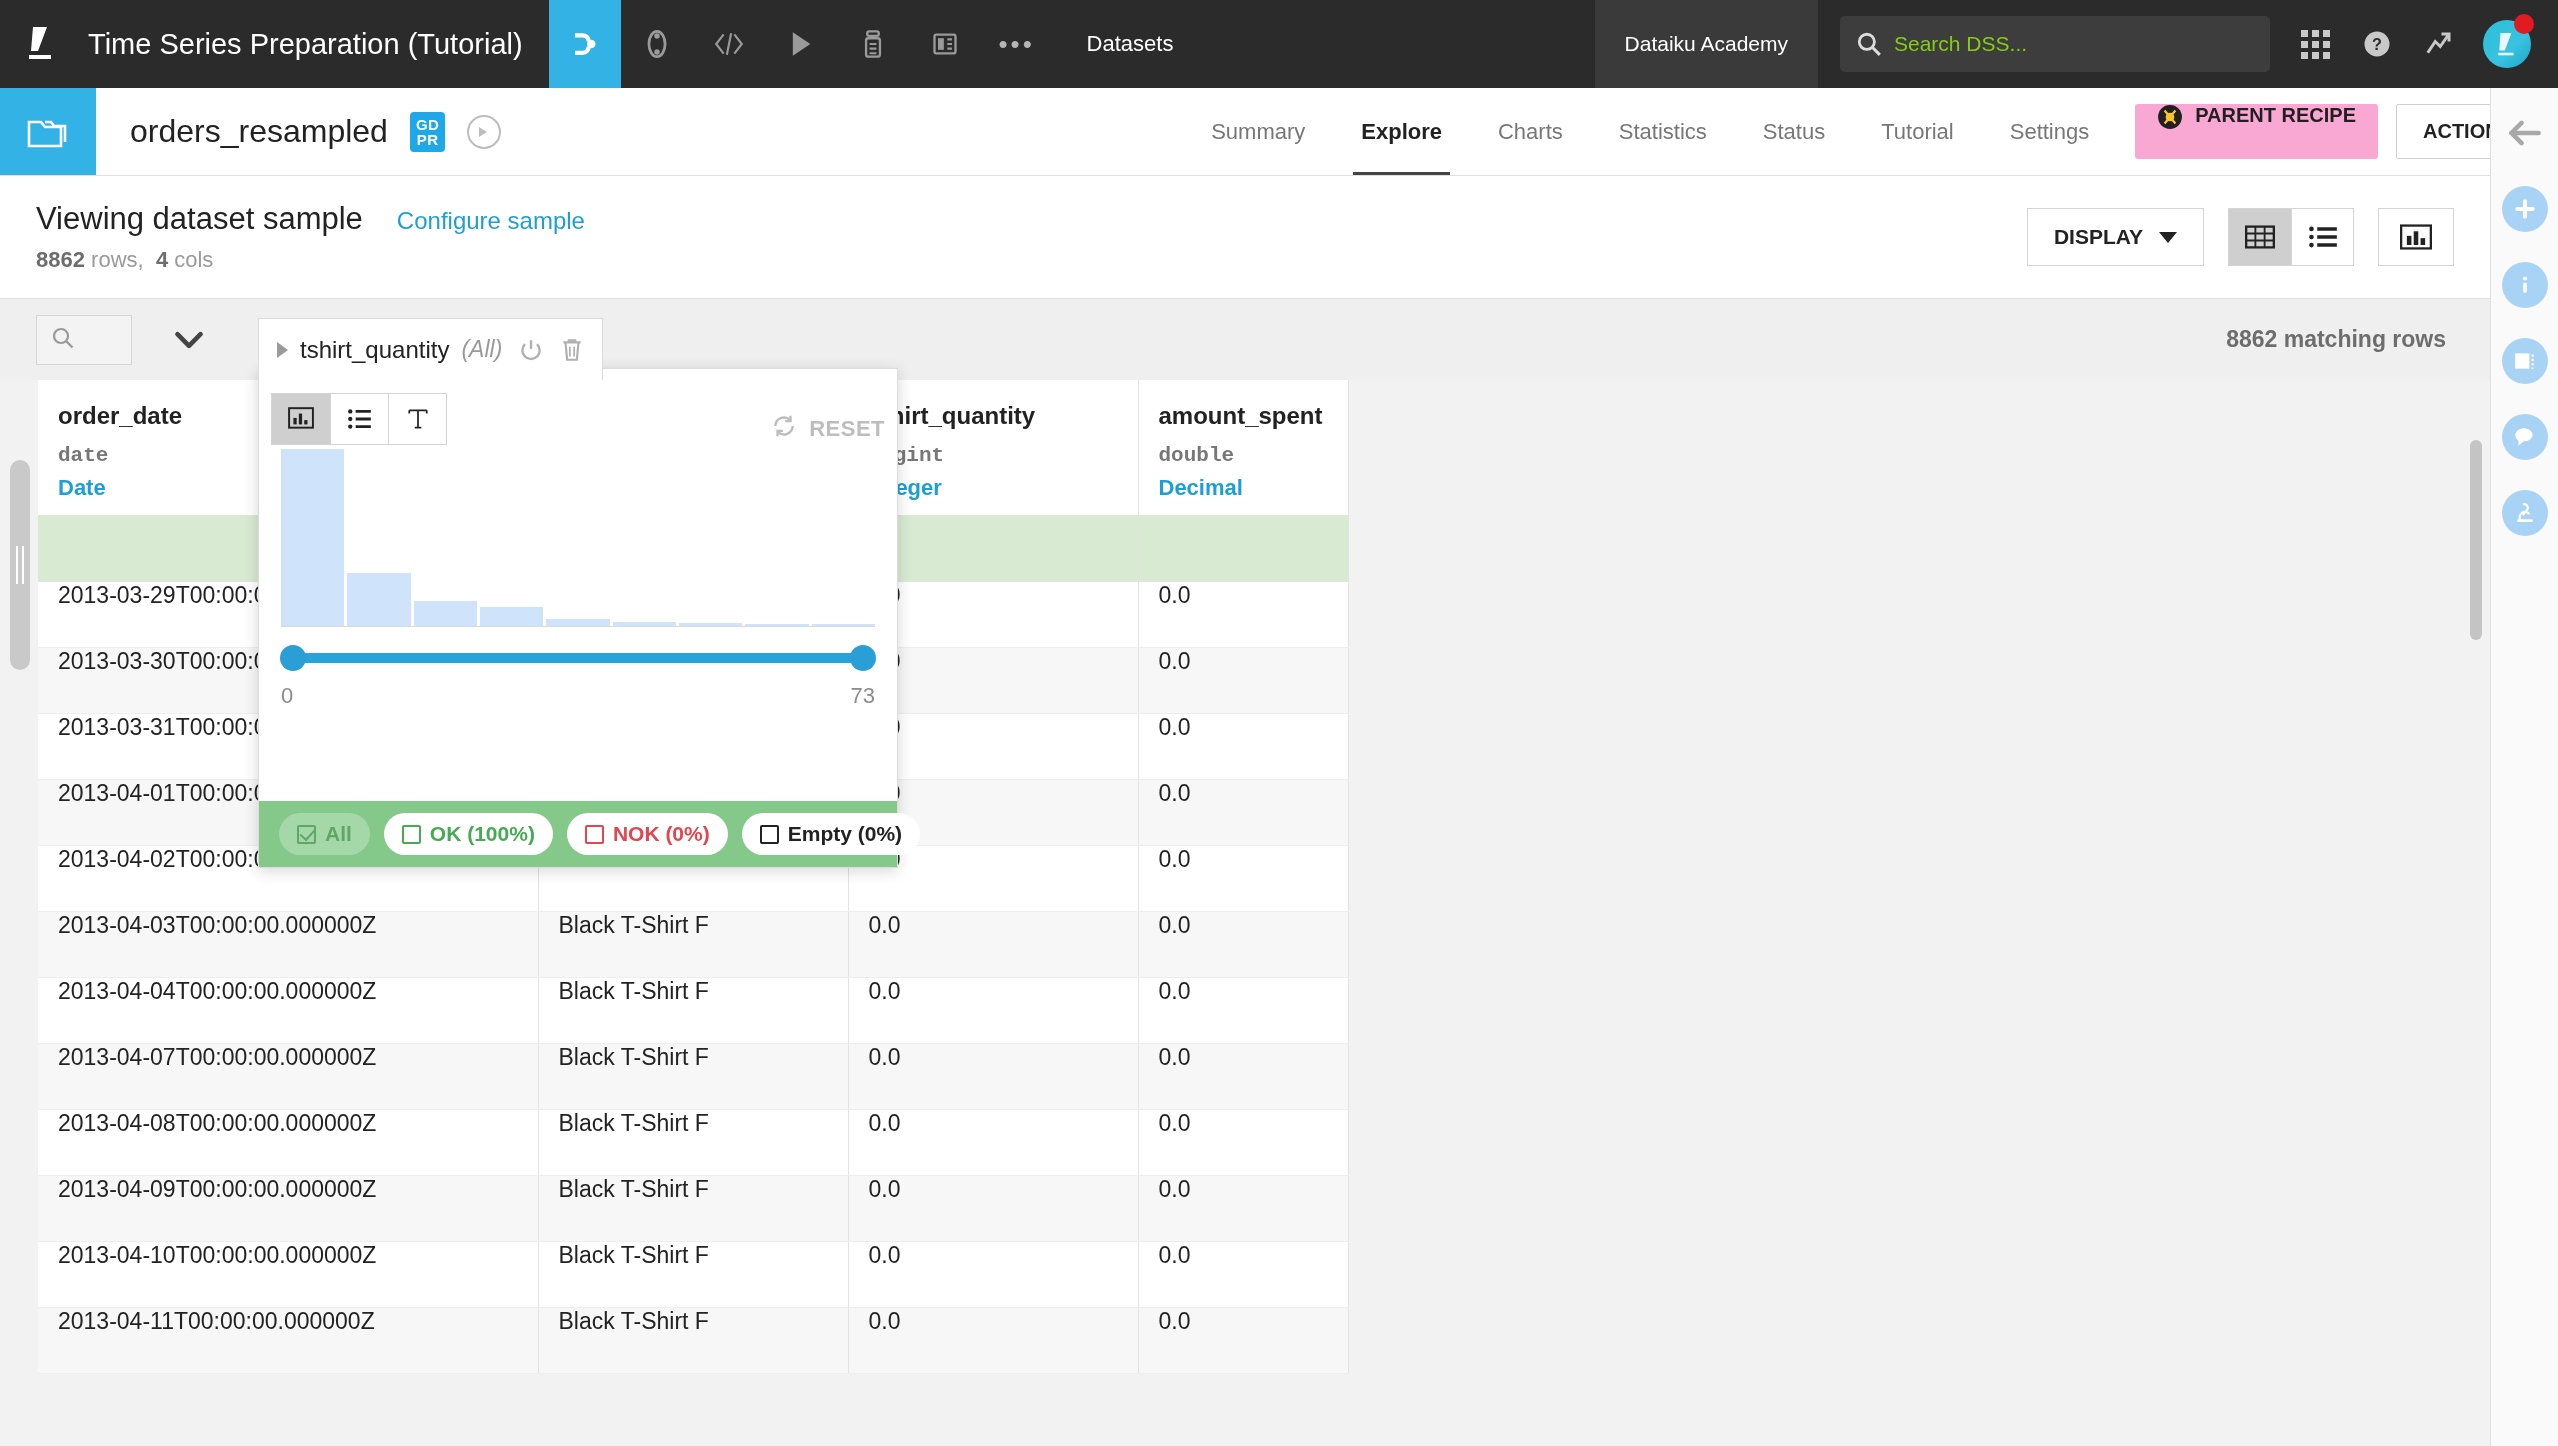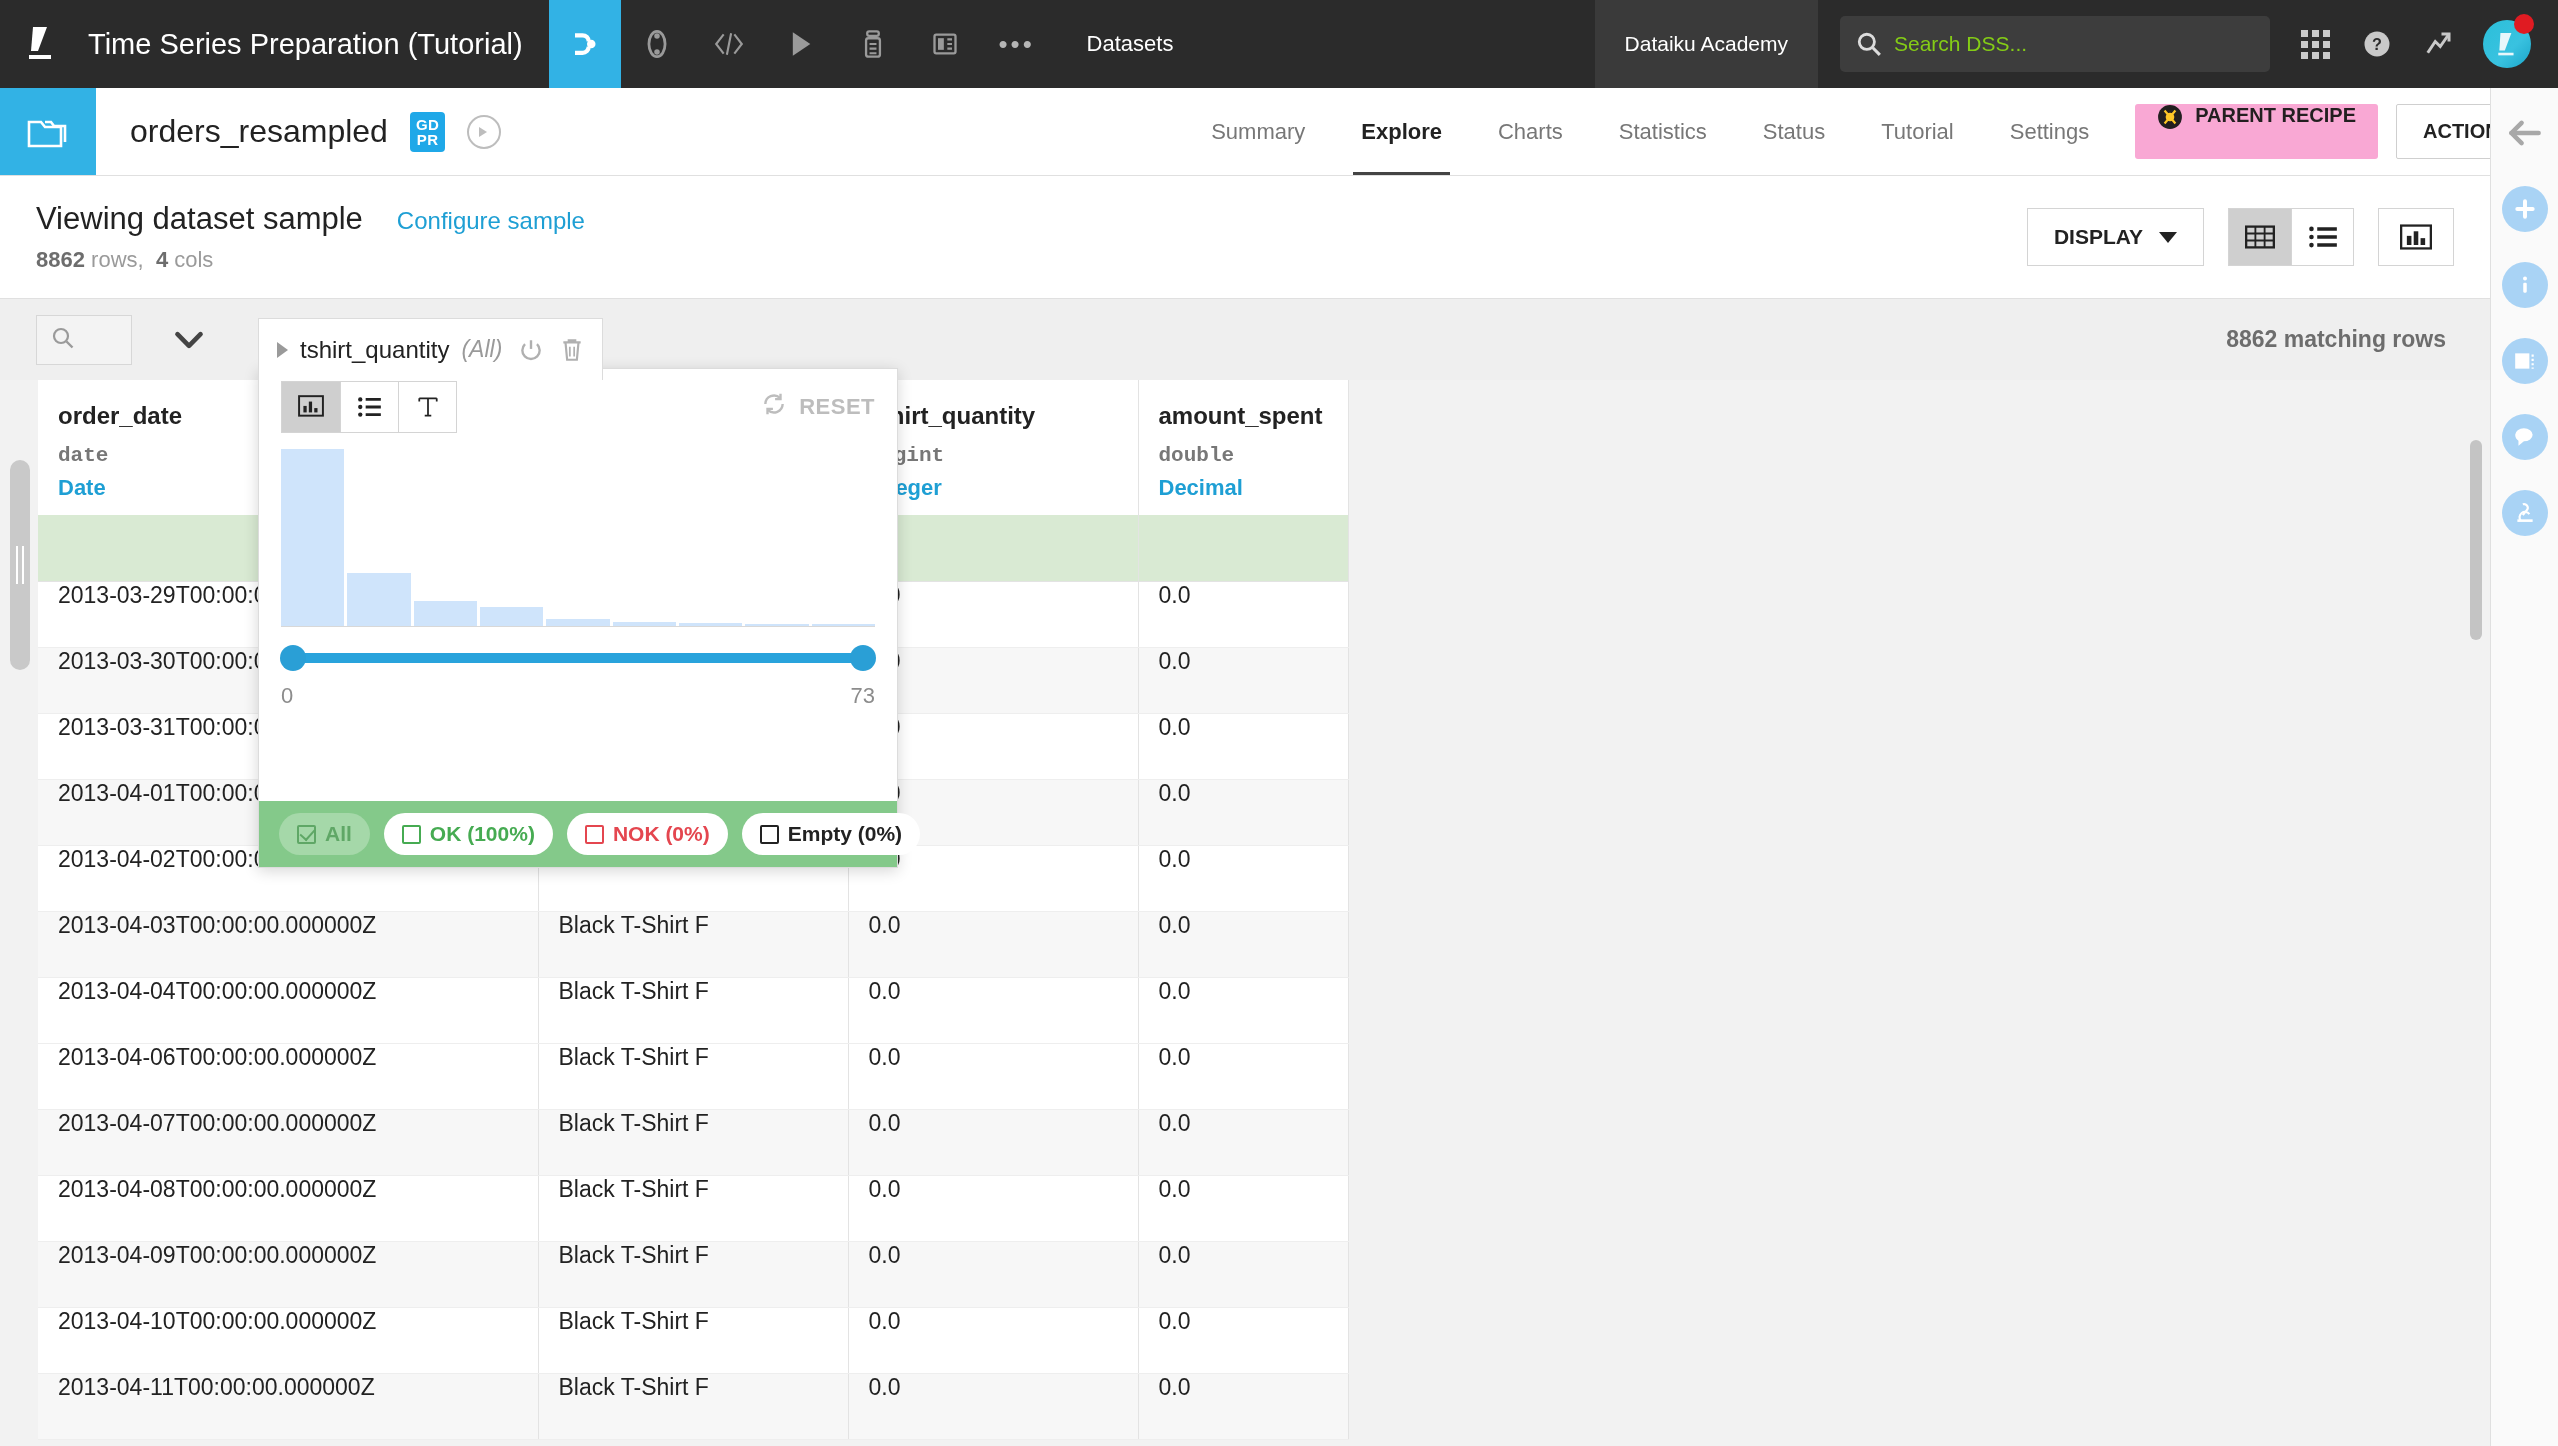--- a/index.html
+++ b/index.html
@@ -217,21 +217,21 @@
   .pt-all { font-size: 23px; color: #9a9a9a; font-style: italic; }
   .pt-ico { color: #b0b0b0; display: flex; cursor: pointer; margin-left: 4px; }
 
   .popup {
     position: absolute; left: 258px; top: 368px; width: 640px; height: 500px;
     background: #ffffff; border: 1px solid #dcdcdc;
     box-shadow: 0 3px 14px rgba(0,0,0,0.16); z-index: 30;
     display: flex; flex-direction: column;
   }
   .popup-toolbar {
-    display: flex; align-items: center; height: 76px; padding: 0 22px;
+    display: flex; align-items: flex-end; height: 76px; padding: 0 12px;
   }
   .ptb-group { display: flex; border: 1px solid #d4d4d4; height: 52px; }
   .ptb-btn {
     width: 58px; display: flex; align-items: center; justify-content: center;
     background: #fff; cursor: pointer; color: #333;
   }
   .ptb-btn.active { background: #cfcfcf; }
   .ptb-btn + .ptb-btn { border-left: 1px solid #d4d4d4; }
   .reset-btn {
     margin-left: auto; display: flex; align-items: center; gap: 12px;
@@ -582,26 +582,20 @@
           <td style="width: 310px;">Black T-Shirt F</td>
           <td class="num" style="width: 290px;">0.0</td>
           <td class="num" style="width: 210px;">0.0</td>
         </tr>
         <tr class="odd">
           <td style="width: 500px;">2013-04-04T00:00:00.000000Z</td>
           <td style="width: 310px;">Black T-Shirt F</td>
           <td class="num" style="width: 290px;">0.0</td>
           <td class="num" style="width: 210px;">0.0</td>
         </tr>
-        <tr class="odd">
-          <td style="width: 500px;">2013-04-06T00:00:00.000000Z</td>
-          <td style="width: 310px;">Black T-Shirt F</td>
-          <td class="num" style="width: 290px;">0.0</td>
-          <td class="num" style="width: 210px;">0.0</td>
-        </tr>
         <tr class="even">
           <td style="width: 500px;">2013-04-07T00:00:00.000000Z</td>
           <td style="width: 310px;">Black T-Shirt F</td>
           <td class="num" style="width: 290px;">0.0</td>
           <td class="num" style="width: 210px;">0.0</td>
         </tr>
         <tr class="odd">
           <td style="width: 500px;">2013-04-08T00:00:00.000000Z</td>
           <td style="width: 310px;">Black T-Shirt F</td>
           <td class="num" style="width: 290px;">0.0</td>

